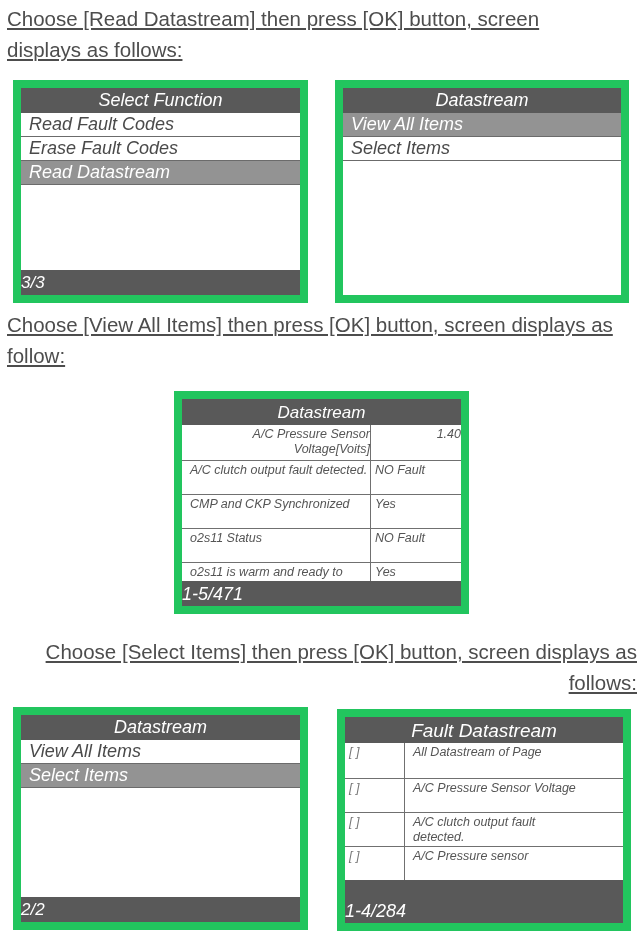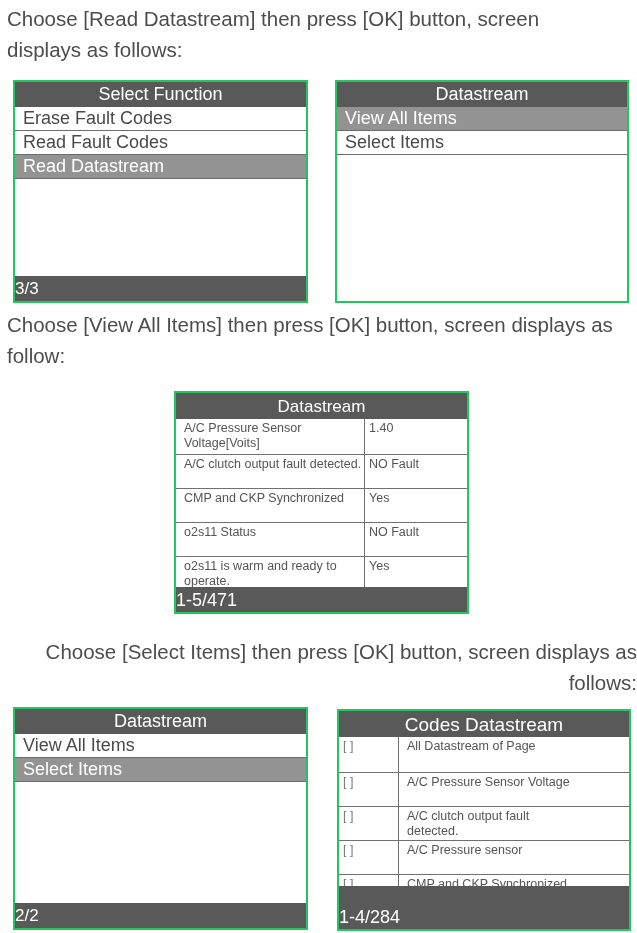--- a/index.html
+++ b/index.html
@@ -5,25 +5,26 @@
   html, body { margin: 0; padding: 0; background: #ffffff; }
   body {
     width: 637px; height: 933px; position: relative; overflow: hidden;
     font-family: "Liberation Sans", "DejaVu Sans", sans-serif;
     color: #4a4a4a;
   }
   .para {
     position: absolute; left: 7px; width: 630px;
     font-size: 20.5px; line-height: 31px; color: #4d4d4d;
     margin: 0;
+    text-decoration: underline;
   }
   .screen {
     position: absolute; background: #595959;
-    box-sizing: border-box; border: 2px solid #22c55e;
-    display: flex; flex-direction: column;
+    box-sizing: border-box; border: 8px solid #22c55e;
+    display: flex; flex-direction: column; font-style: italic;
   }
   .screen .title {
     color: #ffffff; text-align: center; font-size: 18px;
     height: 25px; line-height: 25px; flex: none;
   }
   .screen .body {
     background: #ffffff; flex: 1; position: relative; overflow: hidden;
   }
   .screen .footer {
     color: #ffffff; font-size: 17px;
@@ -60,22 +61,22 @@
 <body>
 
 <p class="para" style="top:3px;">
   <span>Choose [Read Datastream] then press [OK] button, screen</span><br>
   <span>displays as follows:</span>
 </p>
 
 <div class="screen" style="left:13px; top:80px; width:295px; height:223px;">
   <div class="title">Select Function</div>
   <div class="body">
+    <div class="menu-item">Read Fault Codes</div>
     <div class="menu-item">Erase Fault Codes</div>
-    <div class="menu-item">Read Fault Codes</div>
     <div class="menu-item selected">Read Datastream</div>
   </div>
   <div class="footer">3/3</div>
 </div>
 
 <div class="screen" style="left:335px; top:80px; width:294px; height:223px;">
   <div class="title">Datastream</div>
   <div class="body">
     <div class="menu-item selected">View All Items</div>
     <div class="menu-item">Select Items</div>
@@ -85,21 +86,21 @@
 <p class="para" style="top:309px;">
   <span>Choose [View All Items] then press [OK] button, screen displays as</span><br>
   <span>follow:</span>
 </p>
 
 <div class="screen" style="left:174px; top:391px; width:295px; height:223px;">
   <div class="title" style="font-size:17px; height:26px; line-height:27px;">Datastream</div>
   <div class="body">
     <table class="ds">
       <tbody>
-          <tr style="height:35px;">
+          <tr style="height:35px;text-align:right;">
         <td style="width:180px;">A/C Pressure Sensor Voltage[Voits]</td>
         <td class="val">1.40</td>
       </tr>
       <tr style="height:34px;">
         <td>A/C clutch output fault detected.</td>
         <td class="val">NO Fault</td>
       </tr>
       <tr style="height:34px;">
         <td>CMP and CKP Synchronized</td>
         <td class="val">Yes</td>
@@ -126,21 +127,21 @@
 <div class="screen" style="left:13px; top:707px; width:295px; height:223px;">
   <div class="title">Datastream</div>
   <div class="body">
     <div class="menu-item">View All Items</div>
     <div class="menu-item selected">Select Items</div>
   </div>
   <div class="footer">2/2</div>
 </div>
 
 <div class="screen" style="left:337px; top:709px; width:294px; height:222px;">
-  <div class="title" style="font-size:19px; height:26px; line-height:28px;">Codes Datastream</div>
+  <div class="title" style="font-size:19px; height:26px; line-height:28px;">Fault Datastream</div>
   <div class="body">
     <table class="sel">
       <tbody>
           <tr style="height:35px;">
         <td class="box">[ ]</td>
         <td class="name">All Datastream of Page</td>
       </tr>
       <tr style="height:34px;">
         <td class="box">[ ]</td>
         <td class="name">A/C Pressure Sensor Voltage</td>

